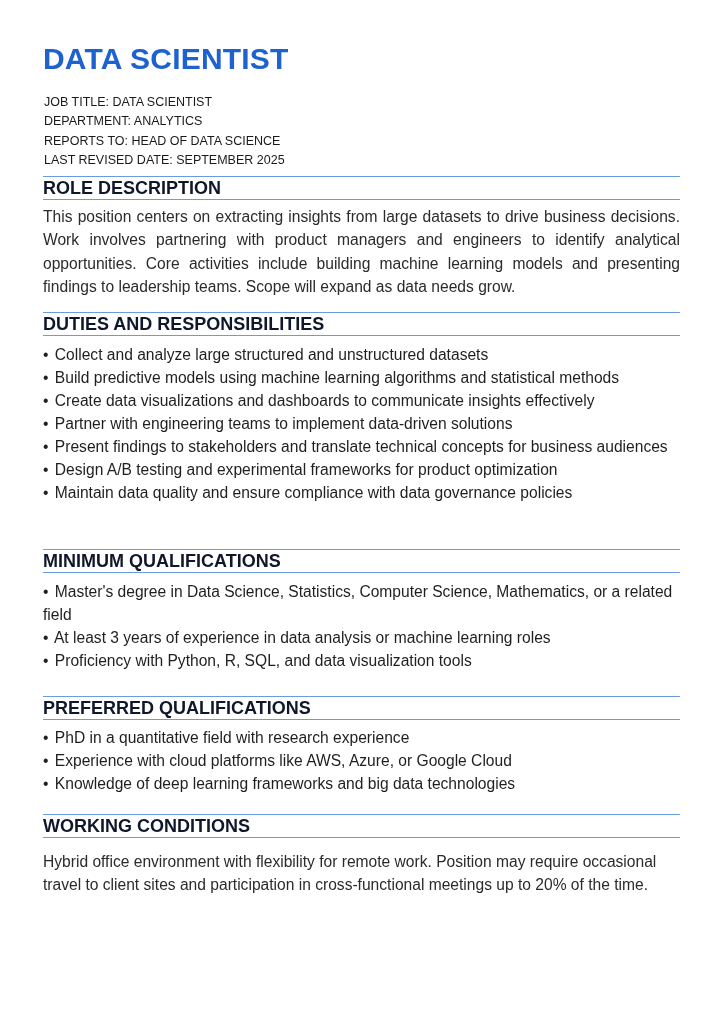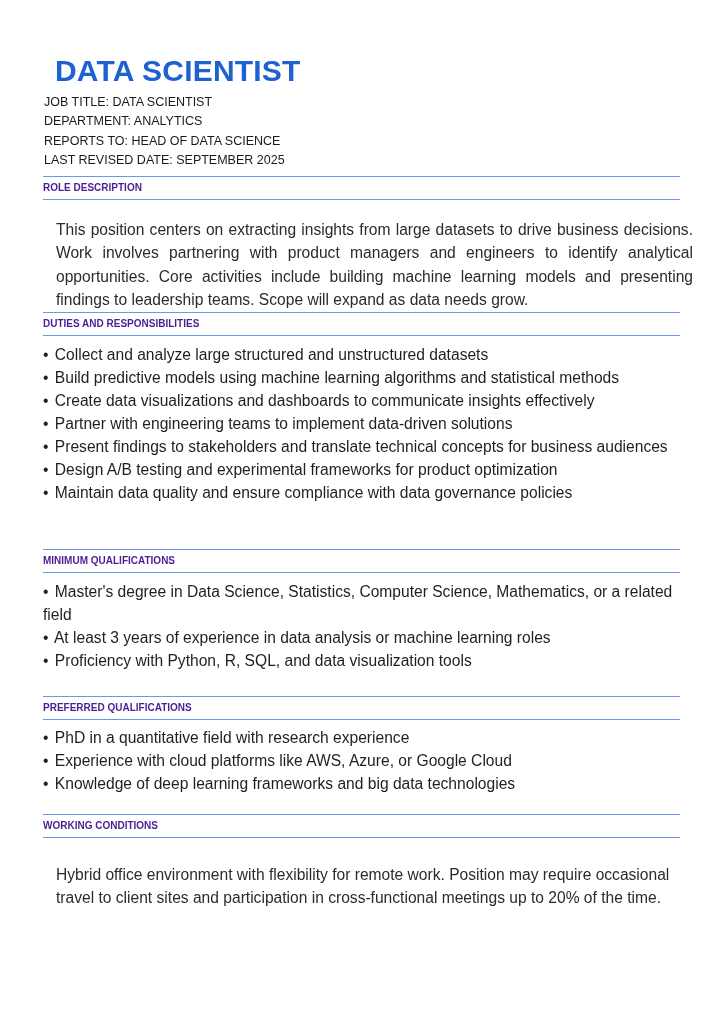--- a/index.html
+++ b/index.html
@@ -18,21 +18,21 @@
     .page {
       position: absolute;
       left: 43px;
       top: 0;
       width: 637px;
     }
     .title {
       position: absolute;
       top: 41px;
       left: 0;
-      margin: 12px;
+      margin: 0;
       font-size: 30px;
       font-weight: bold;
       color: #1e62d0;
       letter-spacing: 0.2px;
       line-height: 36px;
     }
     .meta {
       position: absolute;
       top: 93px;
       left: 1px;
@@ -48,34 +48,34 @@
       width: 637px;
       height: 22px;
       border-top: 1.5px solid #6a9ae6;
       border-bottom: 1.5px solid #6a9ae6;
       box-sizing: content-box;
     }
     .section-head span {
       position: absolute;
       left: 0;
       top: 3px;
-      font-size: 10px;
+      font-size: 18px;
       font-weight: bold;
-      color: #4c1d95;
+      color: #0f172a;
       line-height: 16px;
       white-space: nowrap;
     }
     .para {
       position: absolute;
       left: 0;
       width: 637px;
       font-size: 15.6px;
       line-height: 23.3px;
       color: #2b2b2b;
-      margin: 13px;
+      margin: 0;
     }
     .para.justify { text-align: justify; }
     .list {
       position: absolute;
       left: 0;
       width: 637px;
       margin: 0;
       padding: 0;
       list-style: none;
       font-size: 15.6px;

